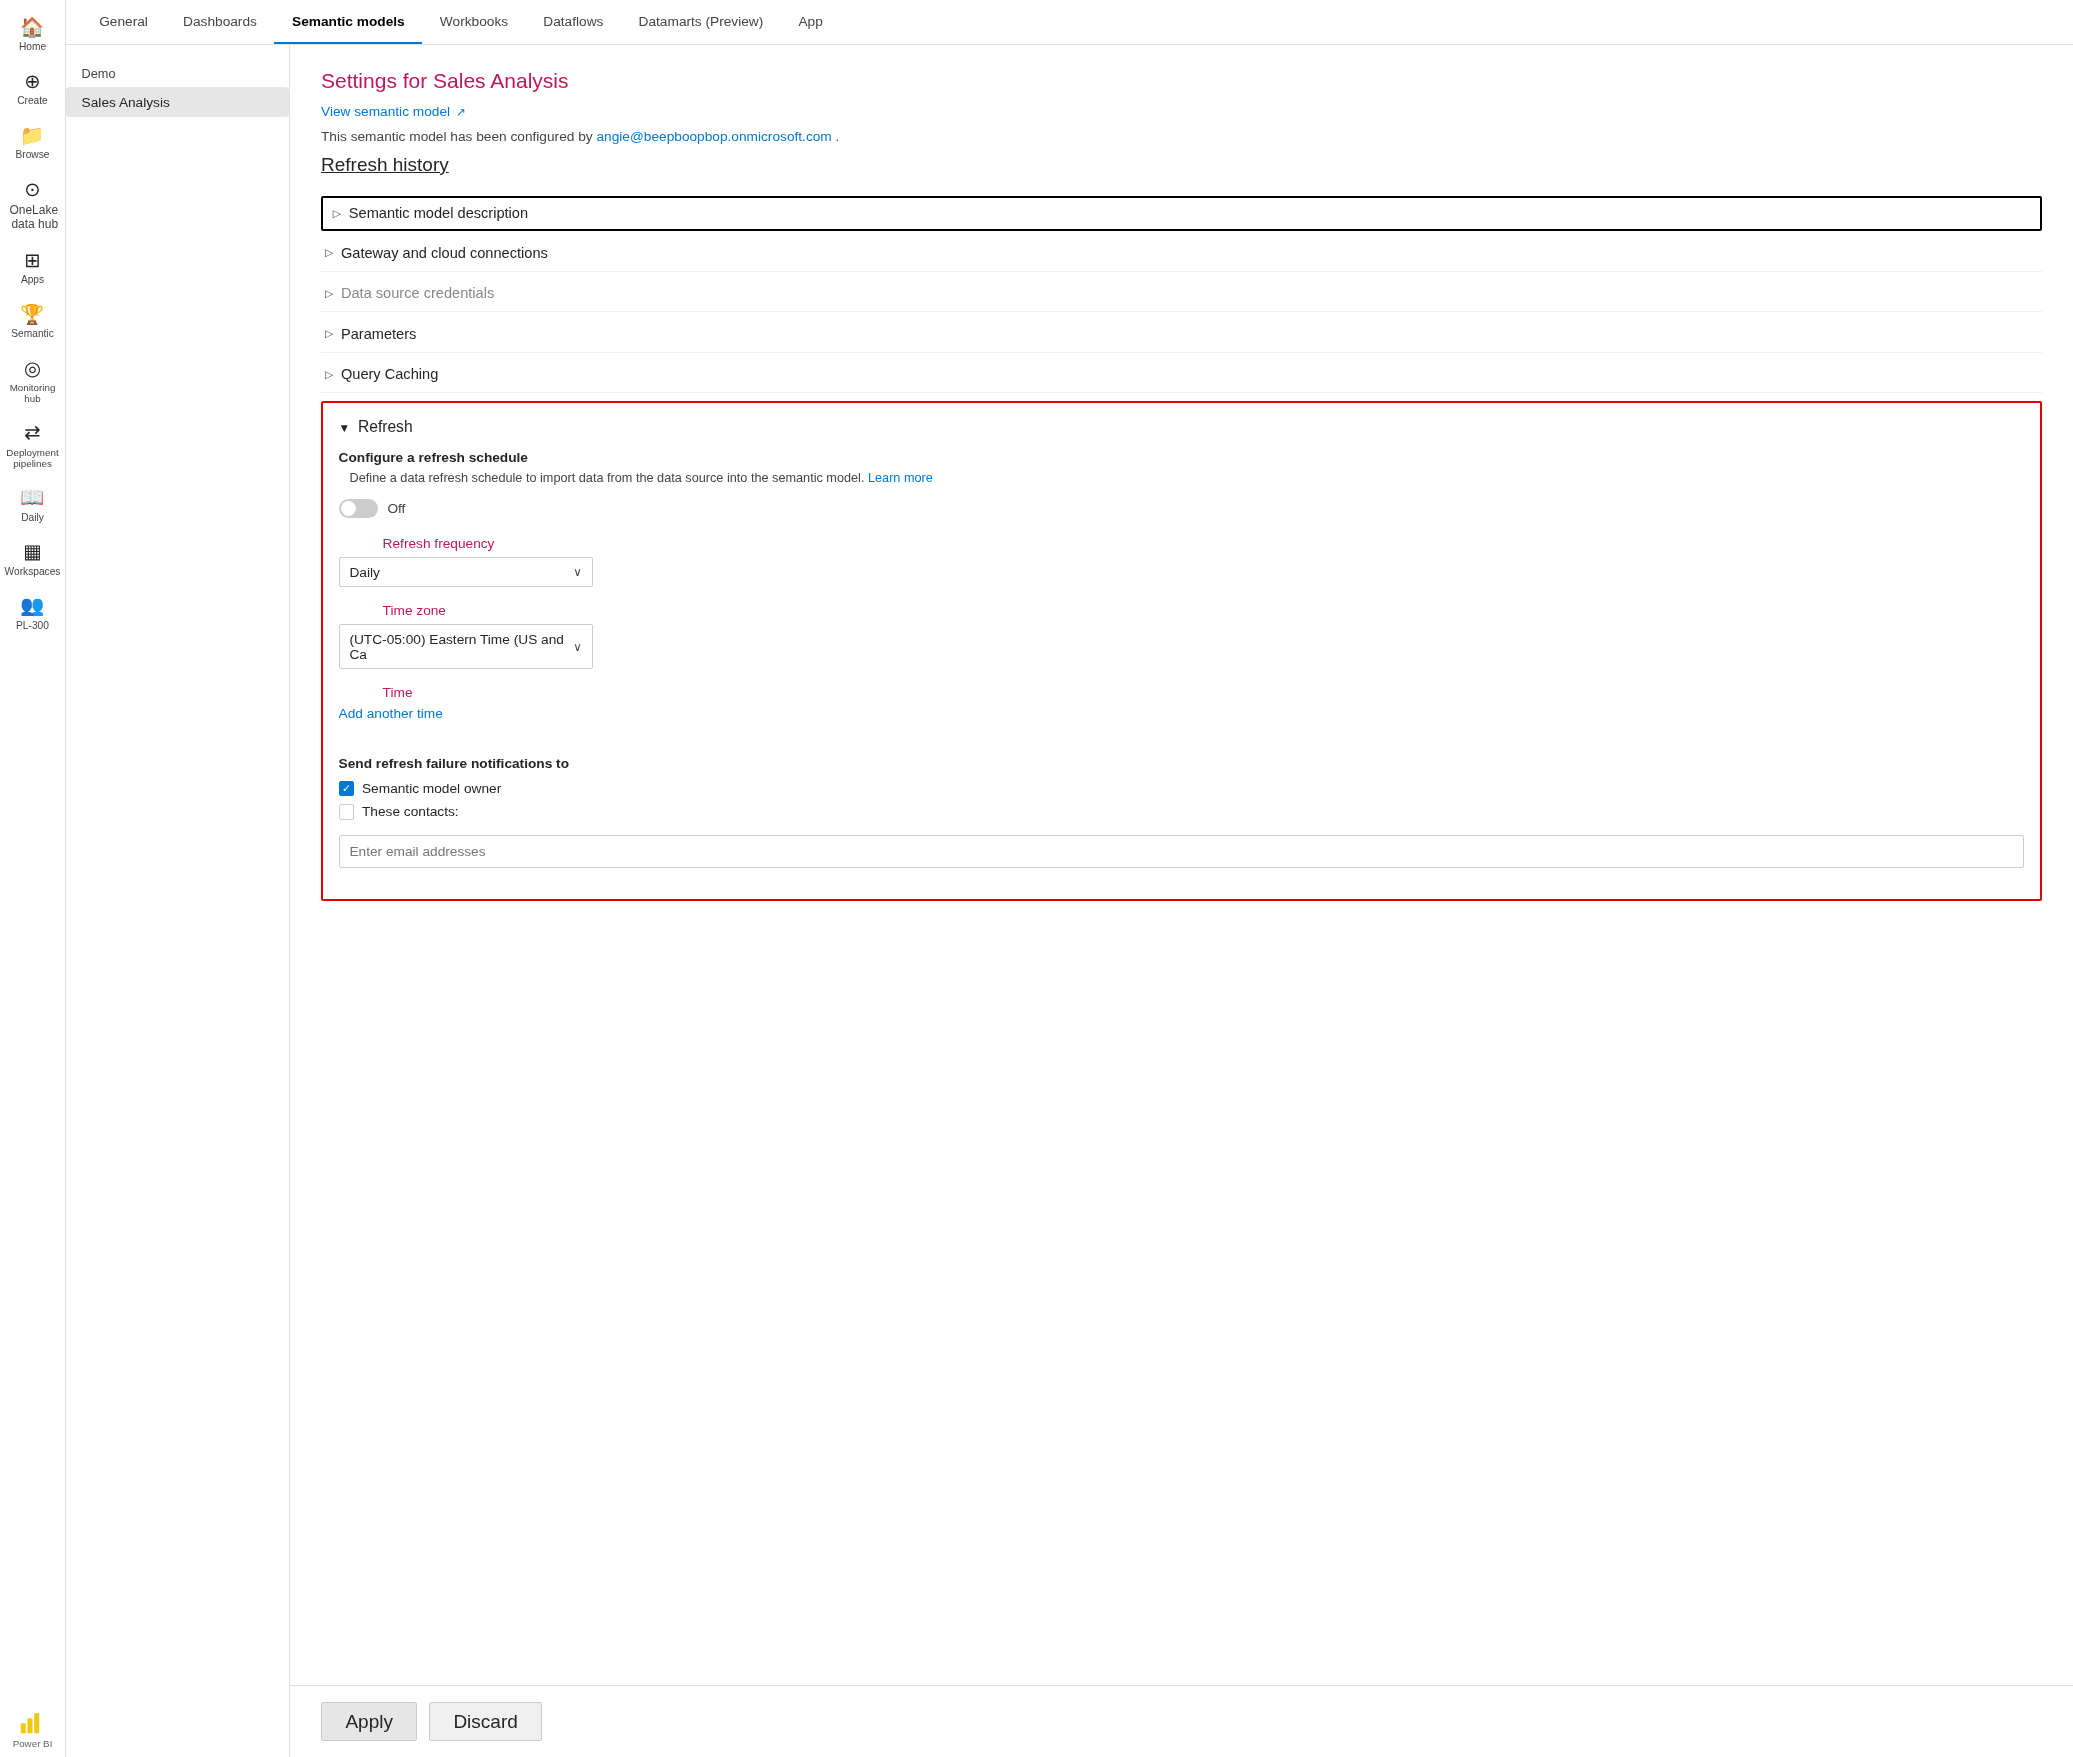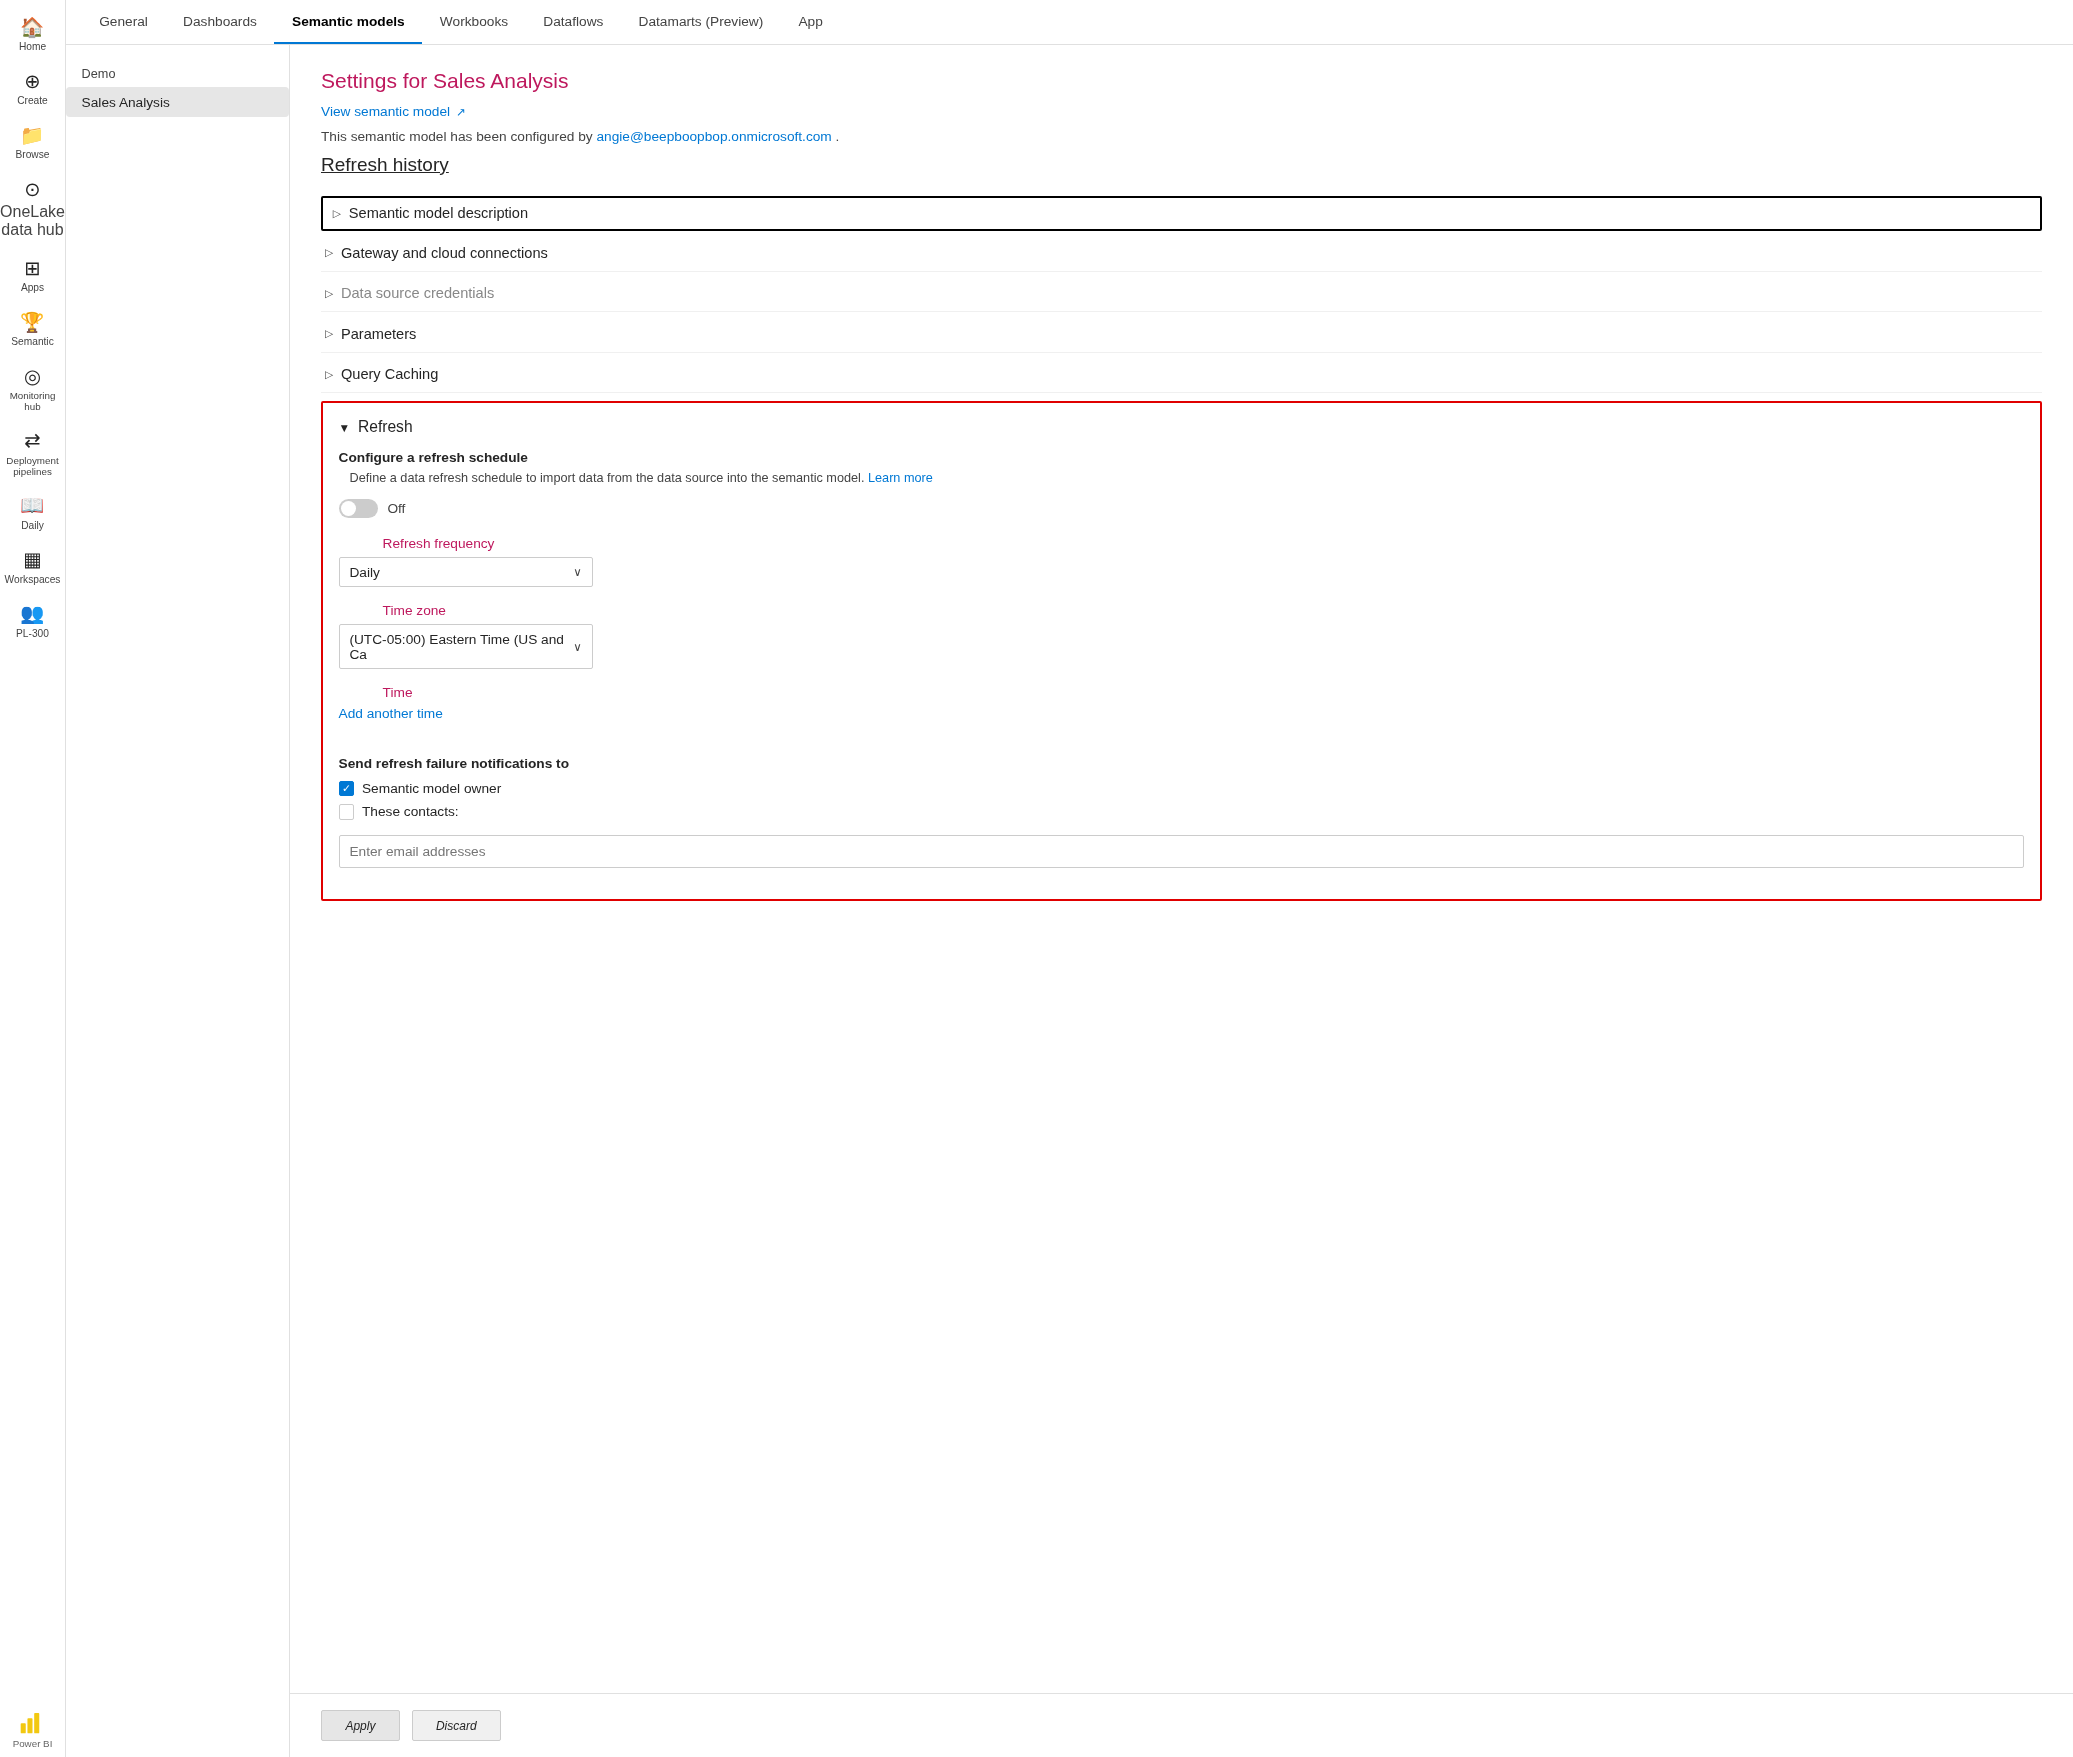--- a/index.html
+++ b/index.html
@@ -301,26 +301,25 @@
       border-top: 1px solid #e0e0e0;
       padding: 15.6px 31px;
       display: flex;
       gap: 11.7px;
       flex-shrink: 0;
       background: #fff;
     }
     .btn {
       padding: 7.8px 23.4px;
       border-radius: 2px;
-      font-size: 12px;
+      font-size: 19px;
       cursor: pointer;
       border: 1px solid #ccc;
       background: #f0f0f0;
       color: #252525;
-      font-style: italic;
     }
     .btn.primary {
       background: #e6e6e6;
       border-color: #ccc;
     }
 
     
     .pbi-logo {
       width: 27px;
       height: 27px;
@@ -337,21 +336,21 @@
   <div class="sidebar-item">
     <span class="icon">⊕</span>
     <span class="label">Create</span>
   </div>
   <div class="sidebar-item">
     <span class="icon">📁</span>
     <span class="label">Browse</span>
   </div>
   <div class="sidebar-item">
     <span class="icon">⊙</span>
-    <span class="label" style="font-size:16px;">OneLake data hub</span>
+    <span class="label" style="font-size:12px;text-align:right;">OneLake data hub</span>
   </div>
   <div class="sidebar-item">
     <span class="icon">⊞</span>
     <span class="label">Apps</span>
   </div>
   <div class="sidebar-item">
     <span class="icon">🏆</span>
     <span class="label">Semantic</span>
   </div>
   <div class="sidebar-item">

